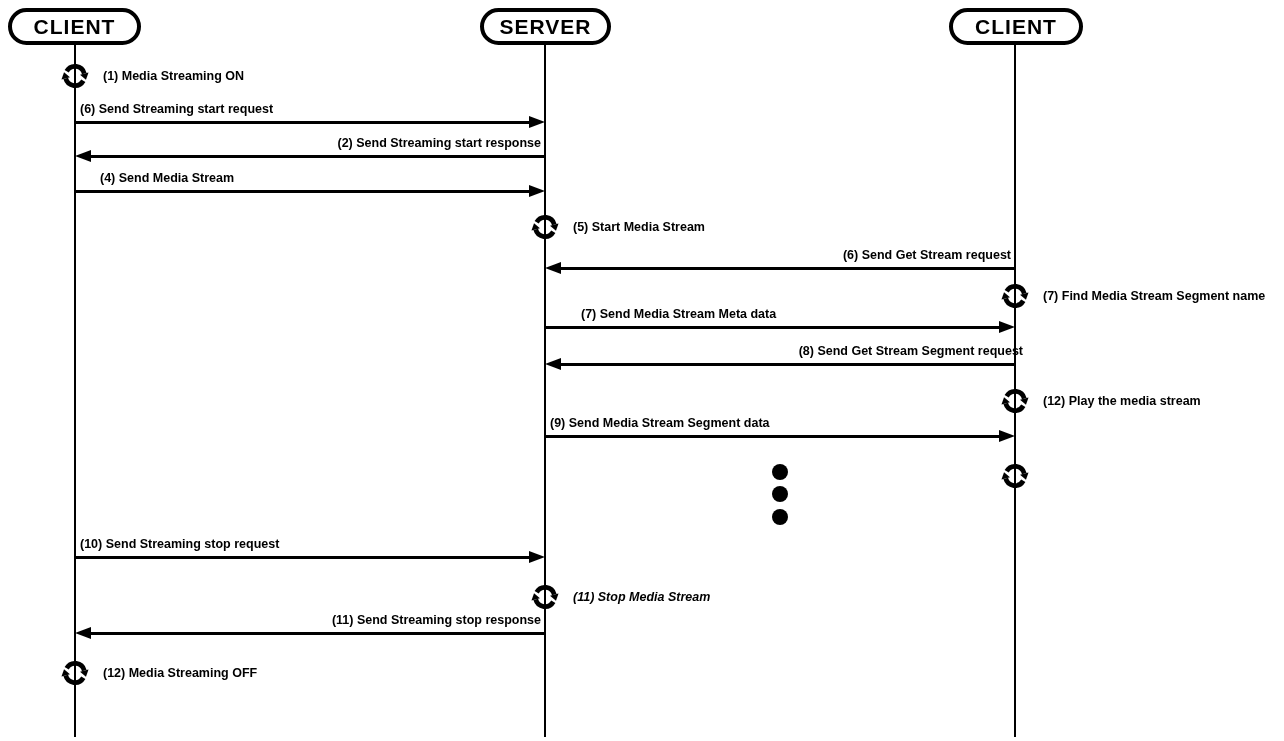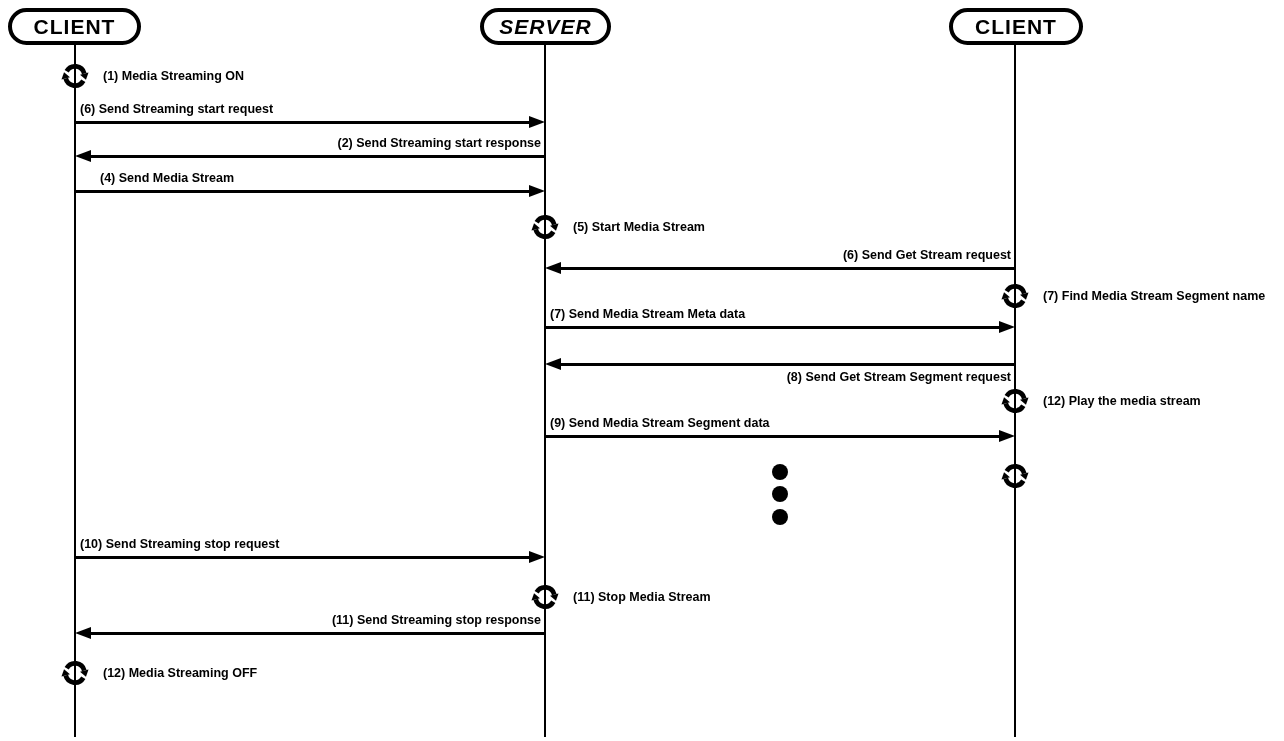--- a/index.html
+++ b/index.html
@@ -48,21 +48,21 @@
 </style>
 </head>
 <body>
 
 <div class="stage" style="--fg: #000000; --bg: #ffffff;">
     <div class="lifeline" style="left: 74px; top: 45px; height: 692px;"></div>
     <div class="actor-box" style="left: 8px; top: 8px; width: 133px; height: 37px;">
       <div class="actor-label">CLIENT</div>
     </div>
     <div class="lifeline" style="left: 544px; top: 45px; height: 692px;"></div>
-    <div class="actor-box" style="left: 480px; top: 8px; width: 131px; height: 37px; font-style: italic;">
+    <div class="actor-box" style="left: 480px; top: 8px; width: 131px; height: 37px;">
       <div class="actor-label">SERVER</div>
     </div>
     <div class="lifeline" style="left: 1014px; top: 45px; height: 692px;"></div>
     <div class="actor-box" style="left: 949px; top: 8px; width: 134px; height: 37px;">
       <div class="actor-label">CLIENT</div>
     </div>
     <div class="loop-icon" style="left: 57px; top: 60px;">
       <svg viewBox="0 0 40 40" xmlns="http://www.w3.org/2000/svg">
         <g fill="none" stroke="#000000" stroke-width="6">
           <path d="M9.6 14 A12 12 0 0 1 31.6 16.9"></path>
@@ -131,21 +131,21 @@
         <g fill="none" stroke="#000000" stroke-width="6">
           <path d="M9.6 14 A12 12 0 0 1 31.6 16.9"></path>
           <path d="M30.4 26 A12 12 0 0 1 8.4 23.1"></path>
         </g>
         <g fill="#000000">
           <polygon points="36.9,15.5 26.3,18.3 33.7,24.6"></polygon>
           <polygon points="3.1,24.5 13.7,21.7 6.3,15.4"></polygon>
         </g>
       </svg>
     </div>
-    <div class="self-label" style="left: 573px; top: 589px;">(11) Stop Media Stream</div>
+    <div class="self-label" style="left: 573px; top: 589px; font-style: italic;">(11) Stop Media Stream</div>
     <div class="loop-icon" style="left: 57px; top: 657px;">
       <svg viewBox="0 0 40 40" xmlns="http://www.w3.org/2000/svg">
         <g fill="none" stroke="#000000" stroke-width="6">
           <path d="M9.6 14 A12 12 0 0 1 31.6 16.9"></path>
           <path d="M30.4 26 A12 12 0 0 1 8.4 23.1"></path>
         </g>
         <g fill="#000000">
           <polygon points="36.9,15.5 26.3,18.3 33.7,24.6"></polygon>
           <polygon points="3.1,24.5 13.7,21.7 6.3,15.4"></polygon>
         </g>
@@ -159,24 +159,24 @@
     <div class="arrow-head-left" style="left: 75px; top: 150px;"></div>
     <div class="msg-label" style="top: 135px; right: 743px;">(2) Send Streaming start response</div>
     <div class="msg-line" style="left: 75px; top: 189.5px; width: 455px;"></div>
     <div class="arrow-head-right" style="left: 529px; top: 185px;"></div>
     <div class="msg-label" style="top: 170px; left: 80px; margin-left: 20px;">(4) Send Media Stream</div>
     <div class="msg-line" style="left: 560px; top: 266.5px; width: 455px;"></div>
     <div class="arrow-head-left" style="left: 545px; top: 262px;"></div>
     <div class="msg-label" style="top: 247px; right: 273px;">(6) Send Get Stream request</div>
     <div class="msg-line" style="left: 545px; top: 325.5px; width: 455px;"></div>
     <div class="arrow-head-right" style="left: 999px; top: 321px;"></div>
-    <div class="msg-label" style="top: 306px; left: 550px;">(7) Send Media Stream Meta data</div>
+    <div class="msg-label" style="top: 306px; left: 581px;">(7) Send Media Stream Meta data</div>
     <div class="msg-line" style="left: 560px; top: 362.5px; width: 455px;"></div>
     <div class="arrow-head-left" style="left: 545px; top: 358px;"></div>
-    <div class="msg-label" style="top: 343px; right: 273px; margin-top: 26px;">(8) Send Get Stream Segment request</div>
+    <div class="msg-label" style="top: 343px; right: 261px;">(8) Send Get Stream Segment request</div>
     <div class="msg-line" style="left: 545px; top: 434.5px; width: 455px;"></div>
     <div class="arrow-head-right" style="left: 999px; top: 430px;"></div>
     <div class="msg-label" style="top: 415px; left: 550px;">(9) Send Media Stream Segment data</div>
     <div class="msg-line" style="left: 75px; top: 555.5px; width: 455px;"></div>
     <div class="arrow-head-right" style="left: 529px; top: 551px;"></div>
     <div class="msg-label" style="top: 536px; left: 80px;">(10) Send Streaming stop request</div>
     <div class="msg-line" style="left: 90px; top: 631.5px; width: 455px;"></div>
     <div class="arrow-head-left" style="left: 75px; top: 627px;"></div>
     <div class="msg-label" style="top: 612px; right: 743px;">(11) Send Streaming stop response</div>
     <div class="ellipsis-dot" style="left: 772px; top: 464px; width: 16px; height: 16px;"></div>

